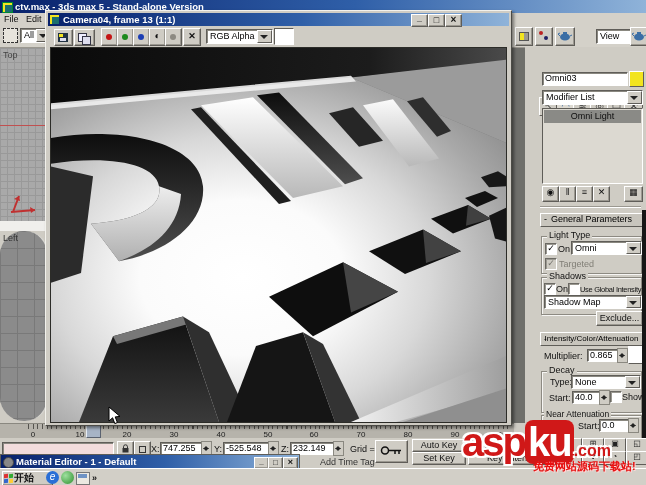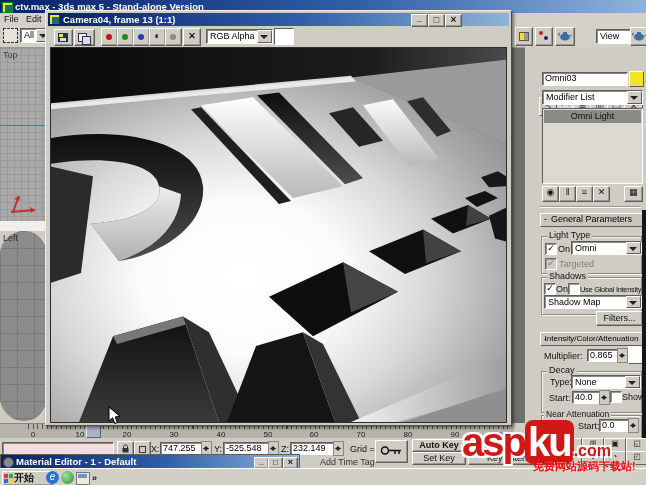--- a/index.html
+++ b/index.html
@@ -151,21 +151,21 @@
   <div class="grp" style="left:541px;top:277px;width:99px;height:36px;"></div>
   <span class="grpl" style="left:547px;top:271px;">Shadows</span>
   <span class="cb" style="left:544px;top:283px;"><span>✓</span></span>
   <span class="lbl" style="left:556px;top:284px;">On</span>
   <span class="cb" style="left:568px;top:283px;"></span>
   <span class="lbl" style="left:580px;top:285px;font-size:7.5px;letter-spacing:-0.3px;">Use Global Intensity</span>
   <div class="dd" style="left:544px;top:295px;width:78px;height:12px;">
     <span>Shadow Map</span>
     <span class="dda"></span>
   </div>
-  <span class="b3d" style="left:596px;top:311px;width:45px;height:13px;line-height:12px;"><span>Filters...</span></span>
+  <span class="b3d" style="left:596px;top:311px;width:45px;height:13px;line-height:12px;"><span>Exclude...</span></span>
 
   <div class="roll" style="left:540px;top:332px;width:101px;height:12px;font-size:8px;">
     <span class="minus">-</span>
     <span>Intensity/Color/Attenuation</span>
   </div>
   <span class="lbl" style="left:544px;top:351px;">Multiplier:</span>
   <div class="fld" style="left:587px;top:349px;width:25px;height:11px;"><span>0.865</span></div>
   <span class="spin" style="left:617px;top:348px;"></span>
   <div class="abs" style="left:628px;top:346px;width:15px;height:16px;background:#fff;border:1px solid;border-color:#fff #5f5d58 #5f5d58 #fff;"></div>
 
@@ -227,21 +227,21 @@
   <div class="fld" style="left:290px;top:442px;width:42px;height:11px;"><span>232.149</span></div>
   <span class="spin" style="left:333px;top:441px;"></span>
   <span class="lbl" style="left:350px;top:444px;">Grid = 10.0</span>
 
   <span class="b3d" style="left:375px;top:440px;width:31px;height:21px;">
     <svg width="24" height="11" viewBox="0 0 24 11" style="margin-top:4px;">
         <circle cx="5" cy="5.5" r="3.5" stroke="#111" stroke-width="1.5" fill="none"></circle>
         <path d="M9 5.5 H21 M15 5.5 V9 M19 5.5 V9" stroke="#111" stroke-width="1.5" fill="none"></path>
       </svg>
   </span>
-  <span class="b3d" style="left:412px;top:439px;width:52px;height:11px;line-height:10px;font-weight:bold;"><span>Auto Key</span></span>
+  <span class="b3d" style="left:412px;top:439px;width:52px;height:11px;line-height:10px;"><span>Auto Key</span></span>
   <span class="b3d" style="left:412px;top:452px;width:52px;height:11px;line-height:10px;"><span>Set Key</span></span>
   <div class="fld" style="left:468px;top:439px;width:84px;height:11px;"><span>Selected</span></div>
   <span class="b3d" style="left:468px;top:452px;width:86px;height:11px;line-height:10px;"><span>Key Filters...</span></span>
 
   <span class="navb" style="left:560px;top:438px;"><span>⊕</span></span>
   <span class="navb" style="left:582px;top:438px;"><span>⊞</span></span>
   <span class="navb" style="left:604px;top:438px;"><span>▣</span></span>
   <span class="navb" style="left:626px;top:438px;"><span>◱</span></span>
   <span class="navb" style="left:560px;top:451px;"><span>◇</span></span>
   <span class="navb" style="left:582px;top:451px;"><span>✚</span></span>

